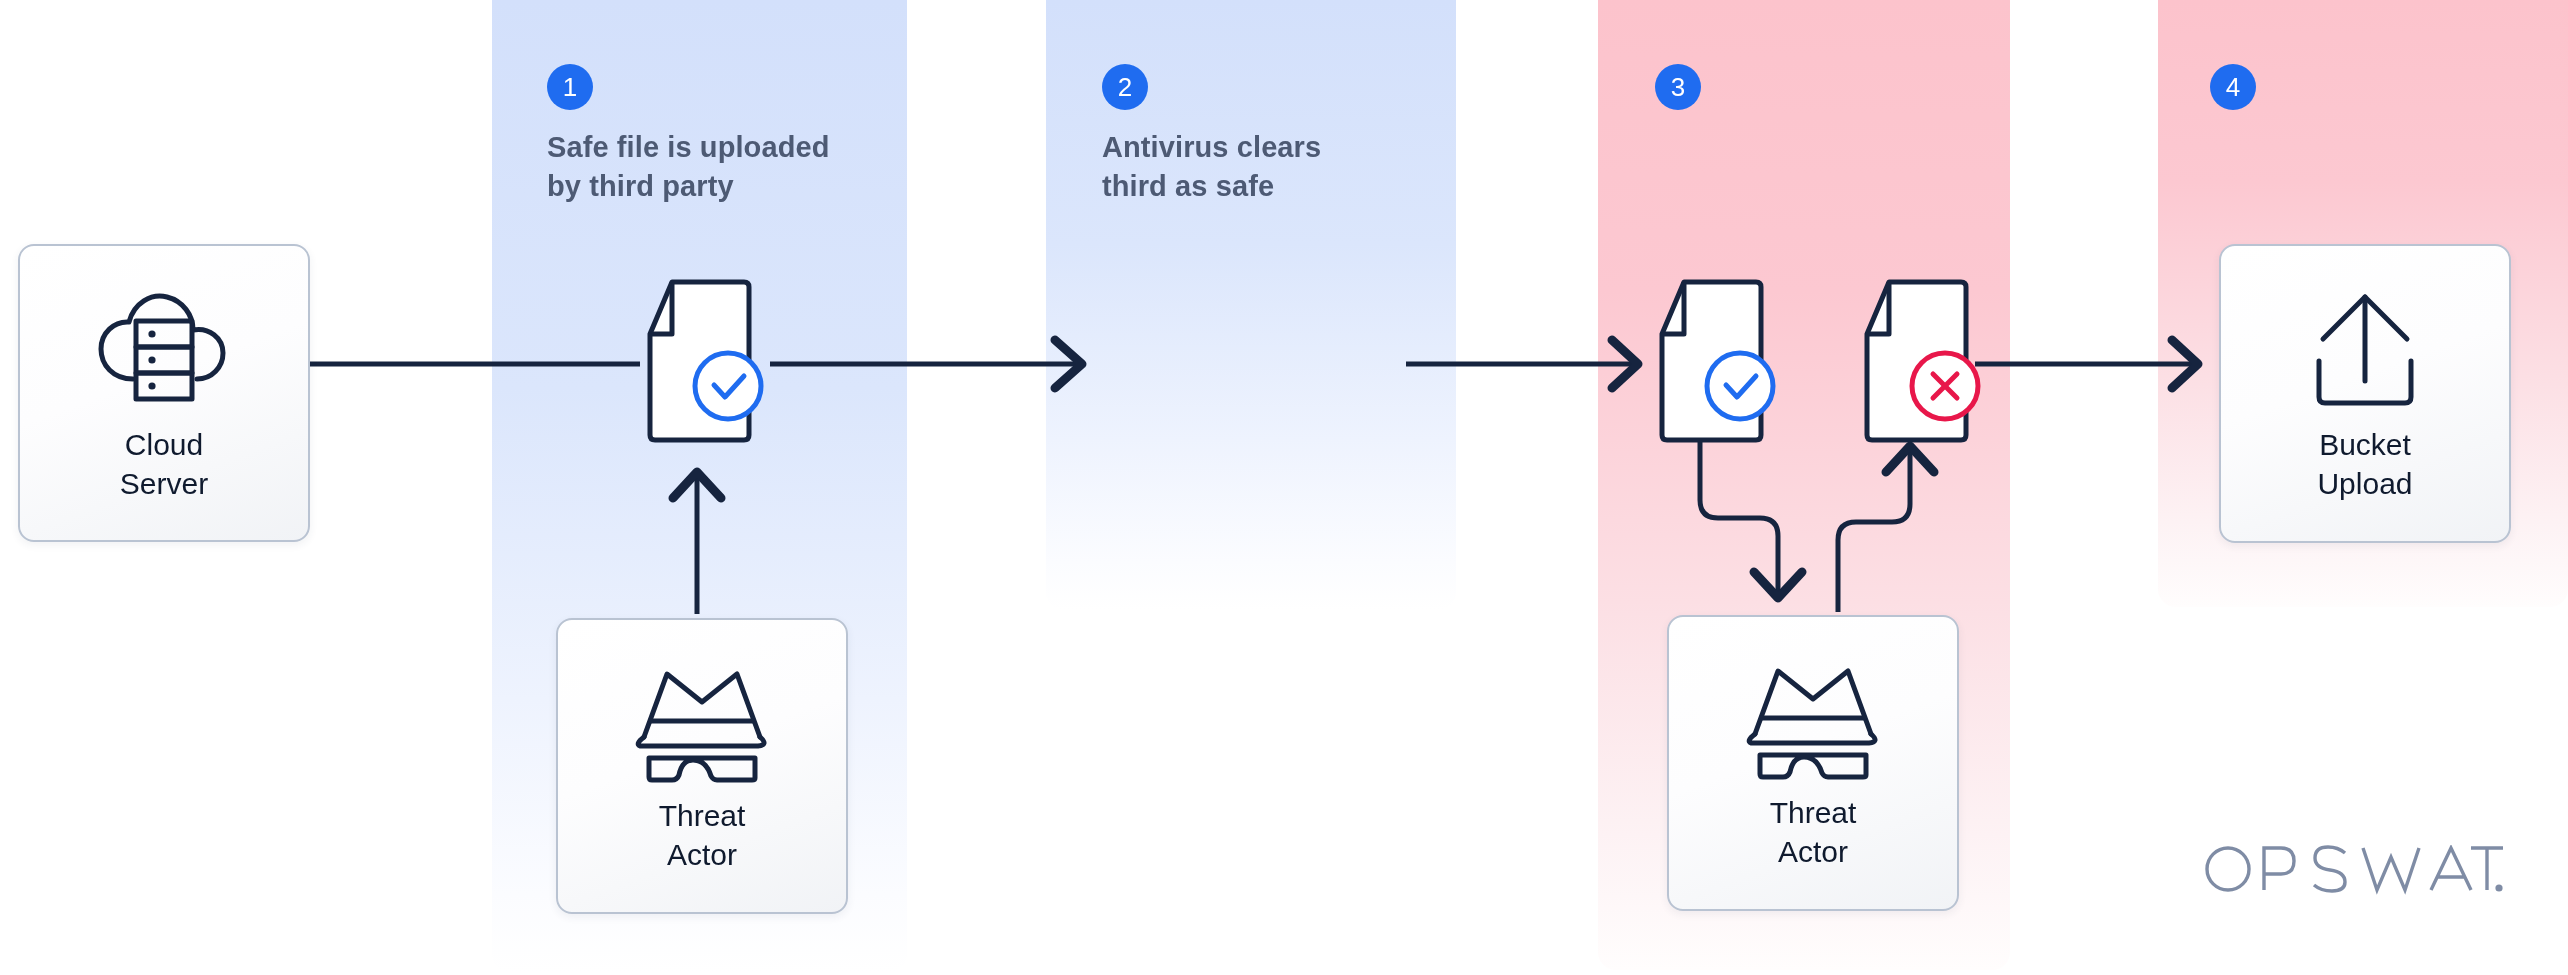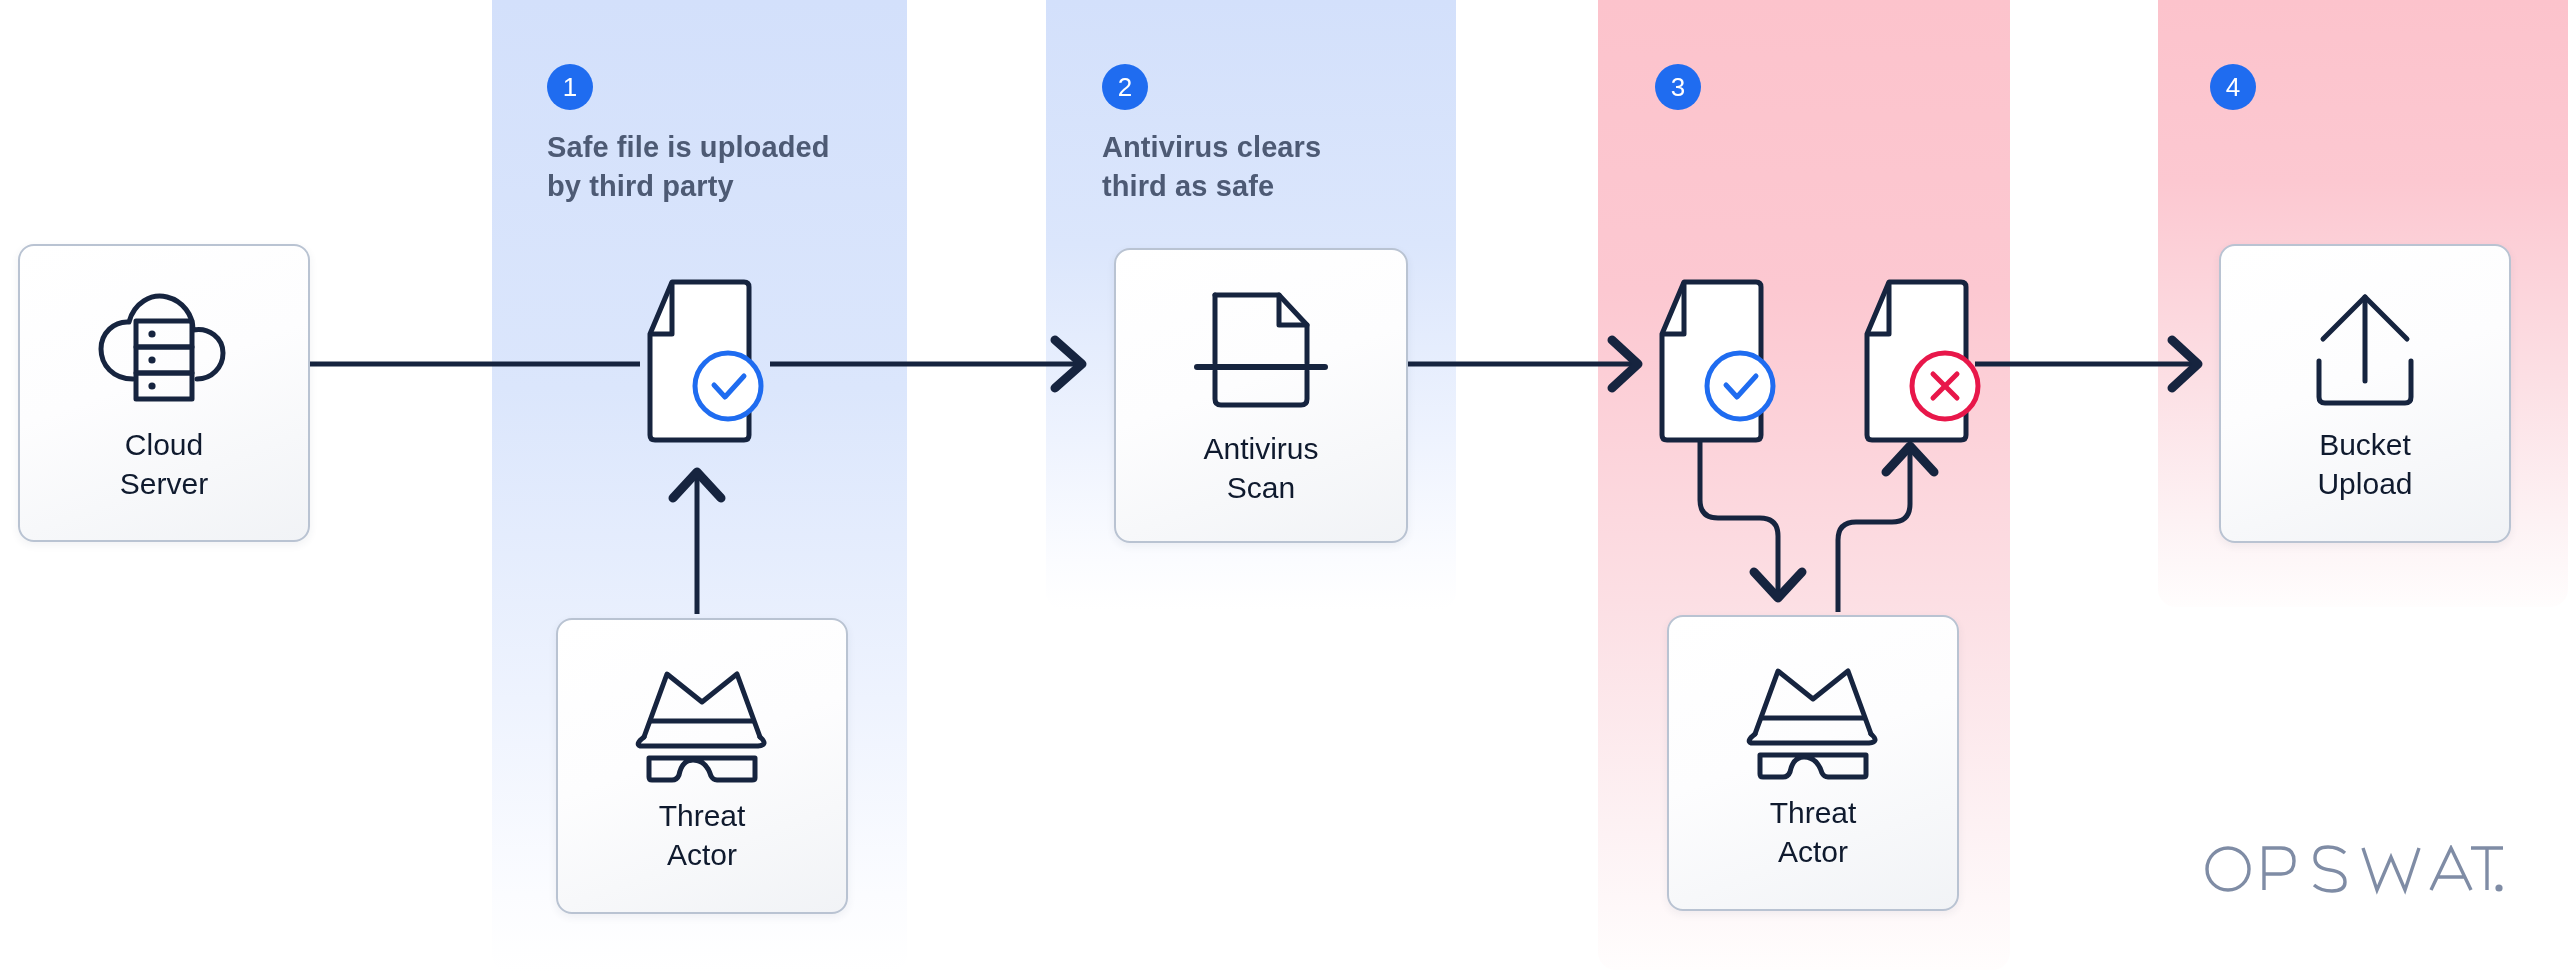--- a/index.html
+++ b/index.html
@@ -150,36 +150,20 @@
       <g fill="#16243f">
         <circle cx="63" cy="51" r="3.6"></circle>
         <circle cx="63" cy="77" r="3.6"></circle>
         <circle cx="63" cy="103" r="3.6"></circle>
       </g>
     </svg>
     <div class="node-label">Cloud
 Server</div>
   </div>
 
-  <div class="node-card" id="card-antivirus">
-    <svg width="140" height="132" viewBox="0 0 140 132">
-      <g fill="none" stroke="#16243f" stroke-width="5" stroke-linecap="round" stroke-linejoin="round">
-
-        <path d="M24 10 L88 10 L116 40 L116 78"></path>
-        <path d="M24 10 L24 78"></path>
-        <path d="M88 10 L88 40 L116 40"></path>
-
-        <path d="M24 86 L24 114 Q24 120 30 120 L110 120 Q116 120 116 114 L116 86"></path>
-      </g>
-
-      <line x1="6" y1="82" x2="134" y2="82" stroke="#16243f" stroke-width="6" stroke-linecap="round"></line>
-    </svg>
-    <div class="node-label">Antivirus
-Scan</div>
-  </div>
 
   <div class="node-card" id="card-threat-1">
     <svg width="150" height="126" viewBox="0 0 150 126">
       <g fill="none" stroke="#16243f" stroke-width="5" stroke-linecap="round" stroke-linejoin="round">
 
         <path d="M17 79 L40 16 L75 44 L110 16 L133 79"></path>
 
         <line x1="24" y1="63" x2="126" y2="63"></line>
 
         <path d="M17 79 Q8 86 13 88 L131 88 Q142 87 133 79"></path>

